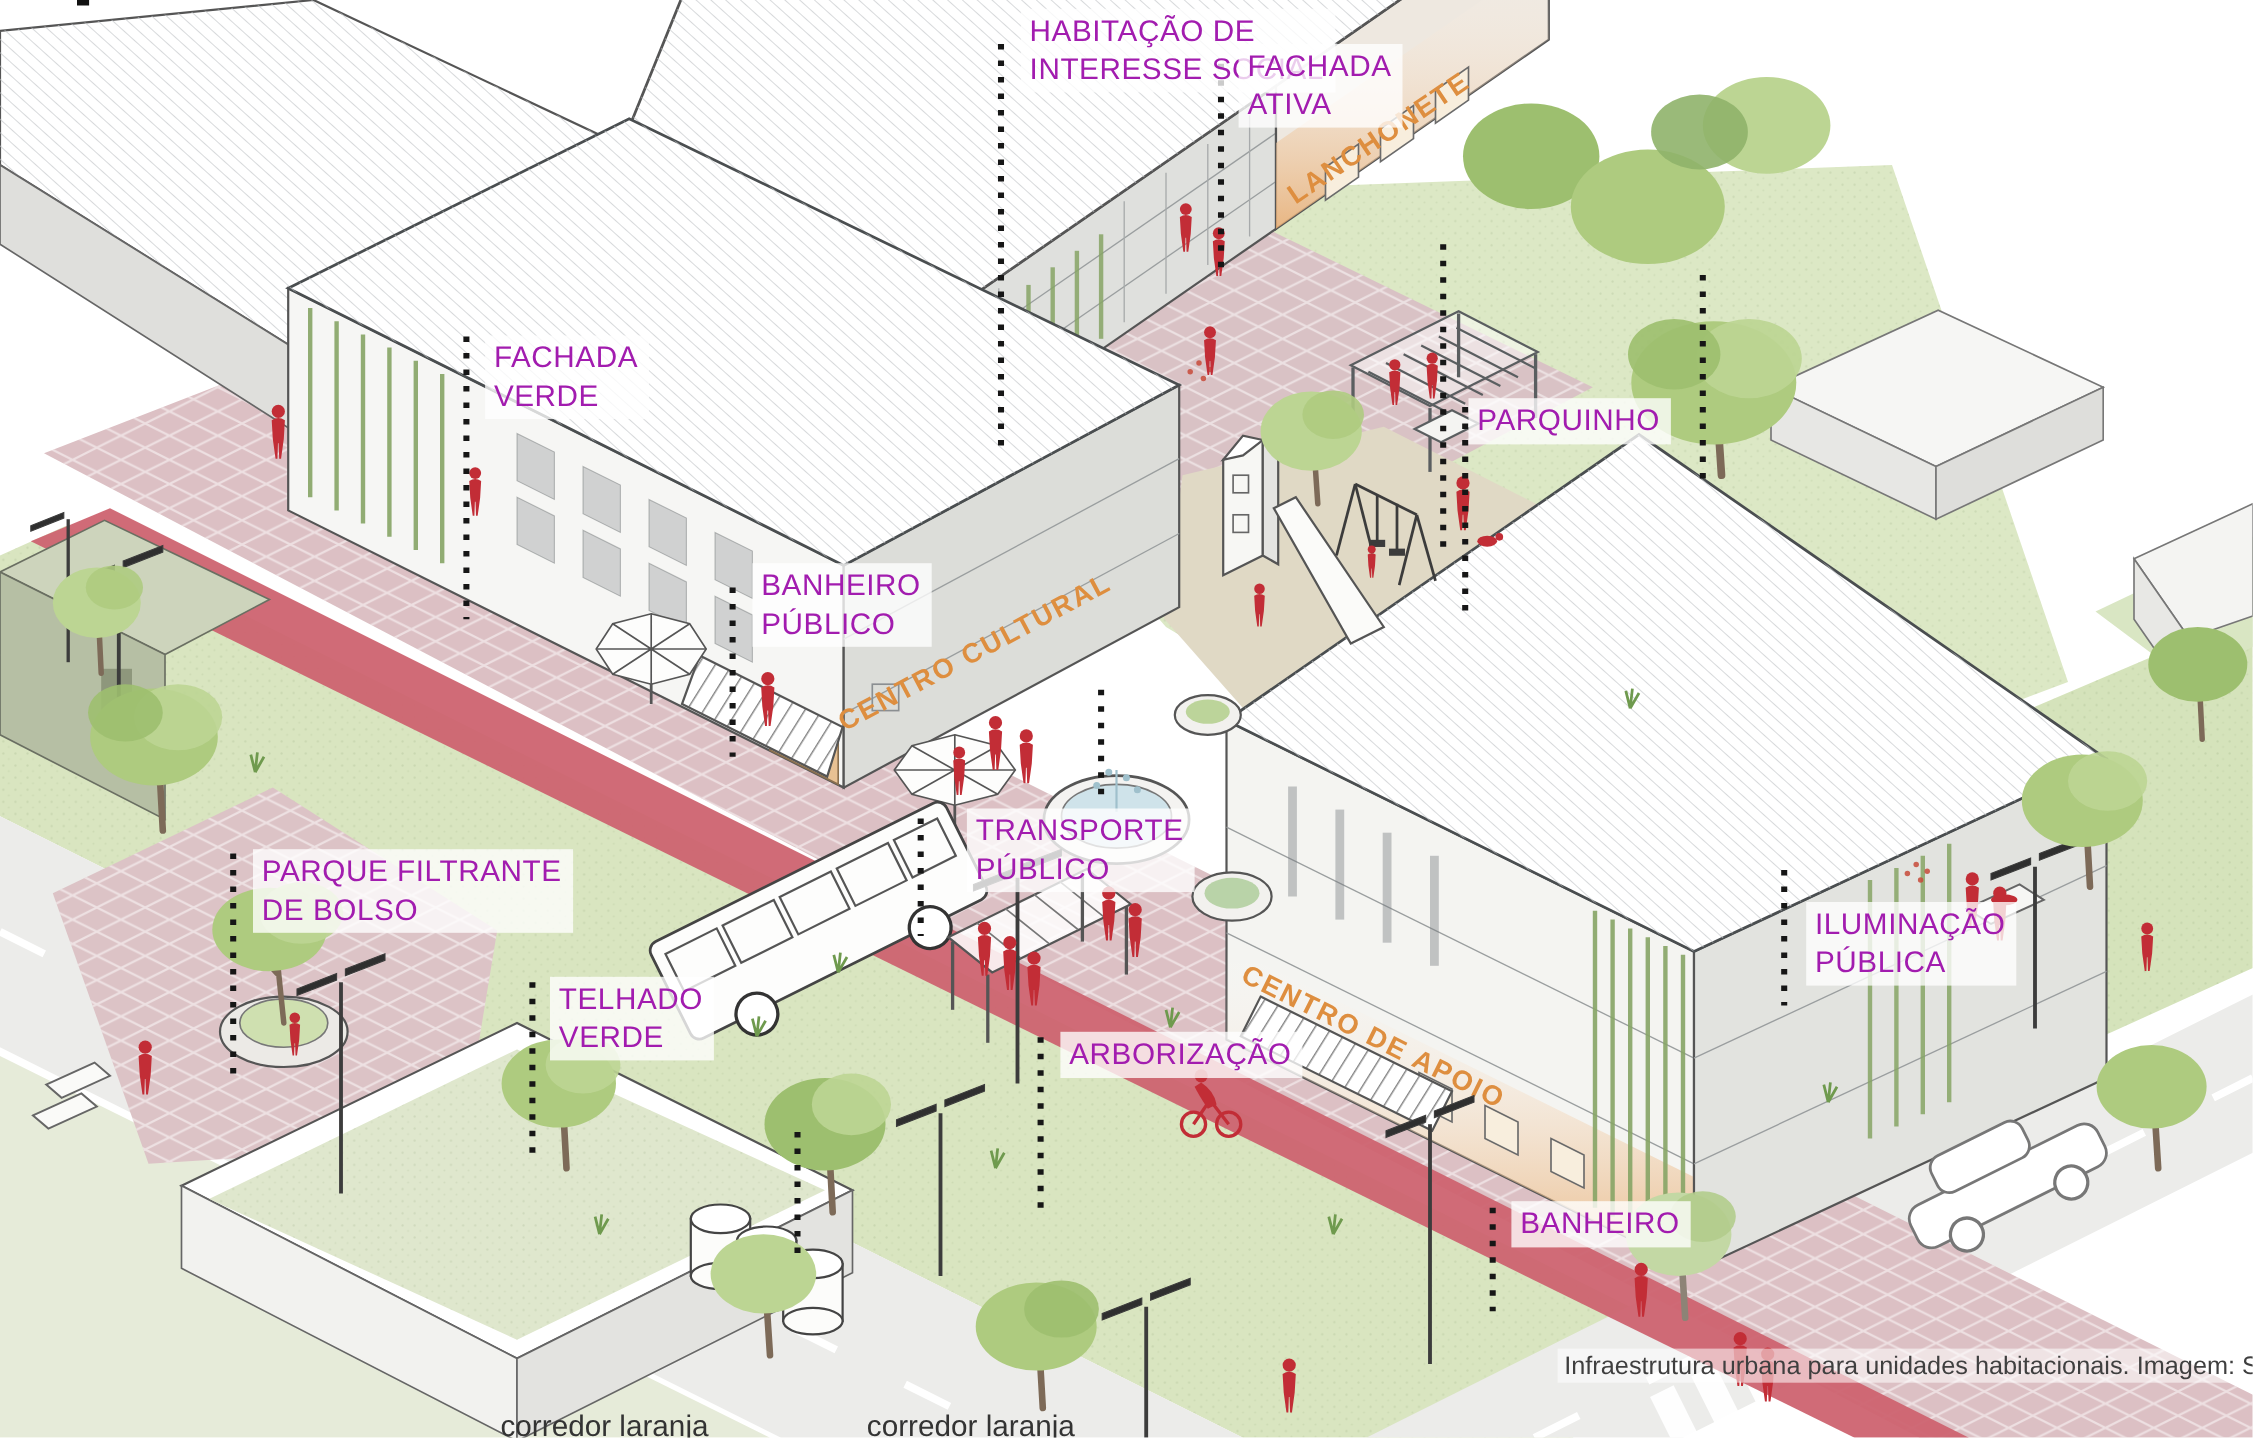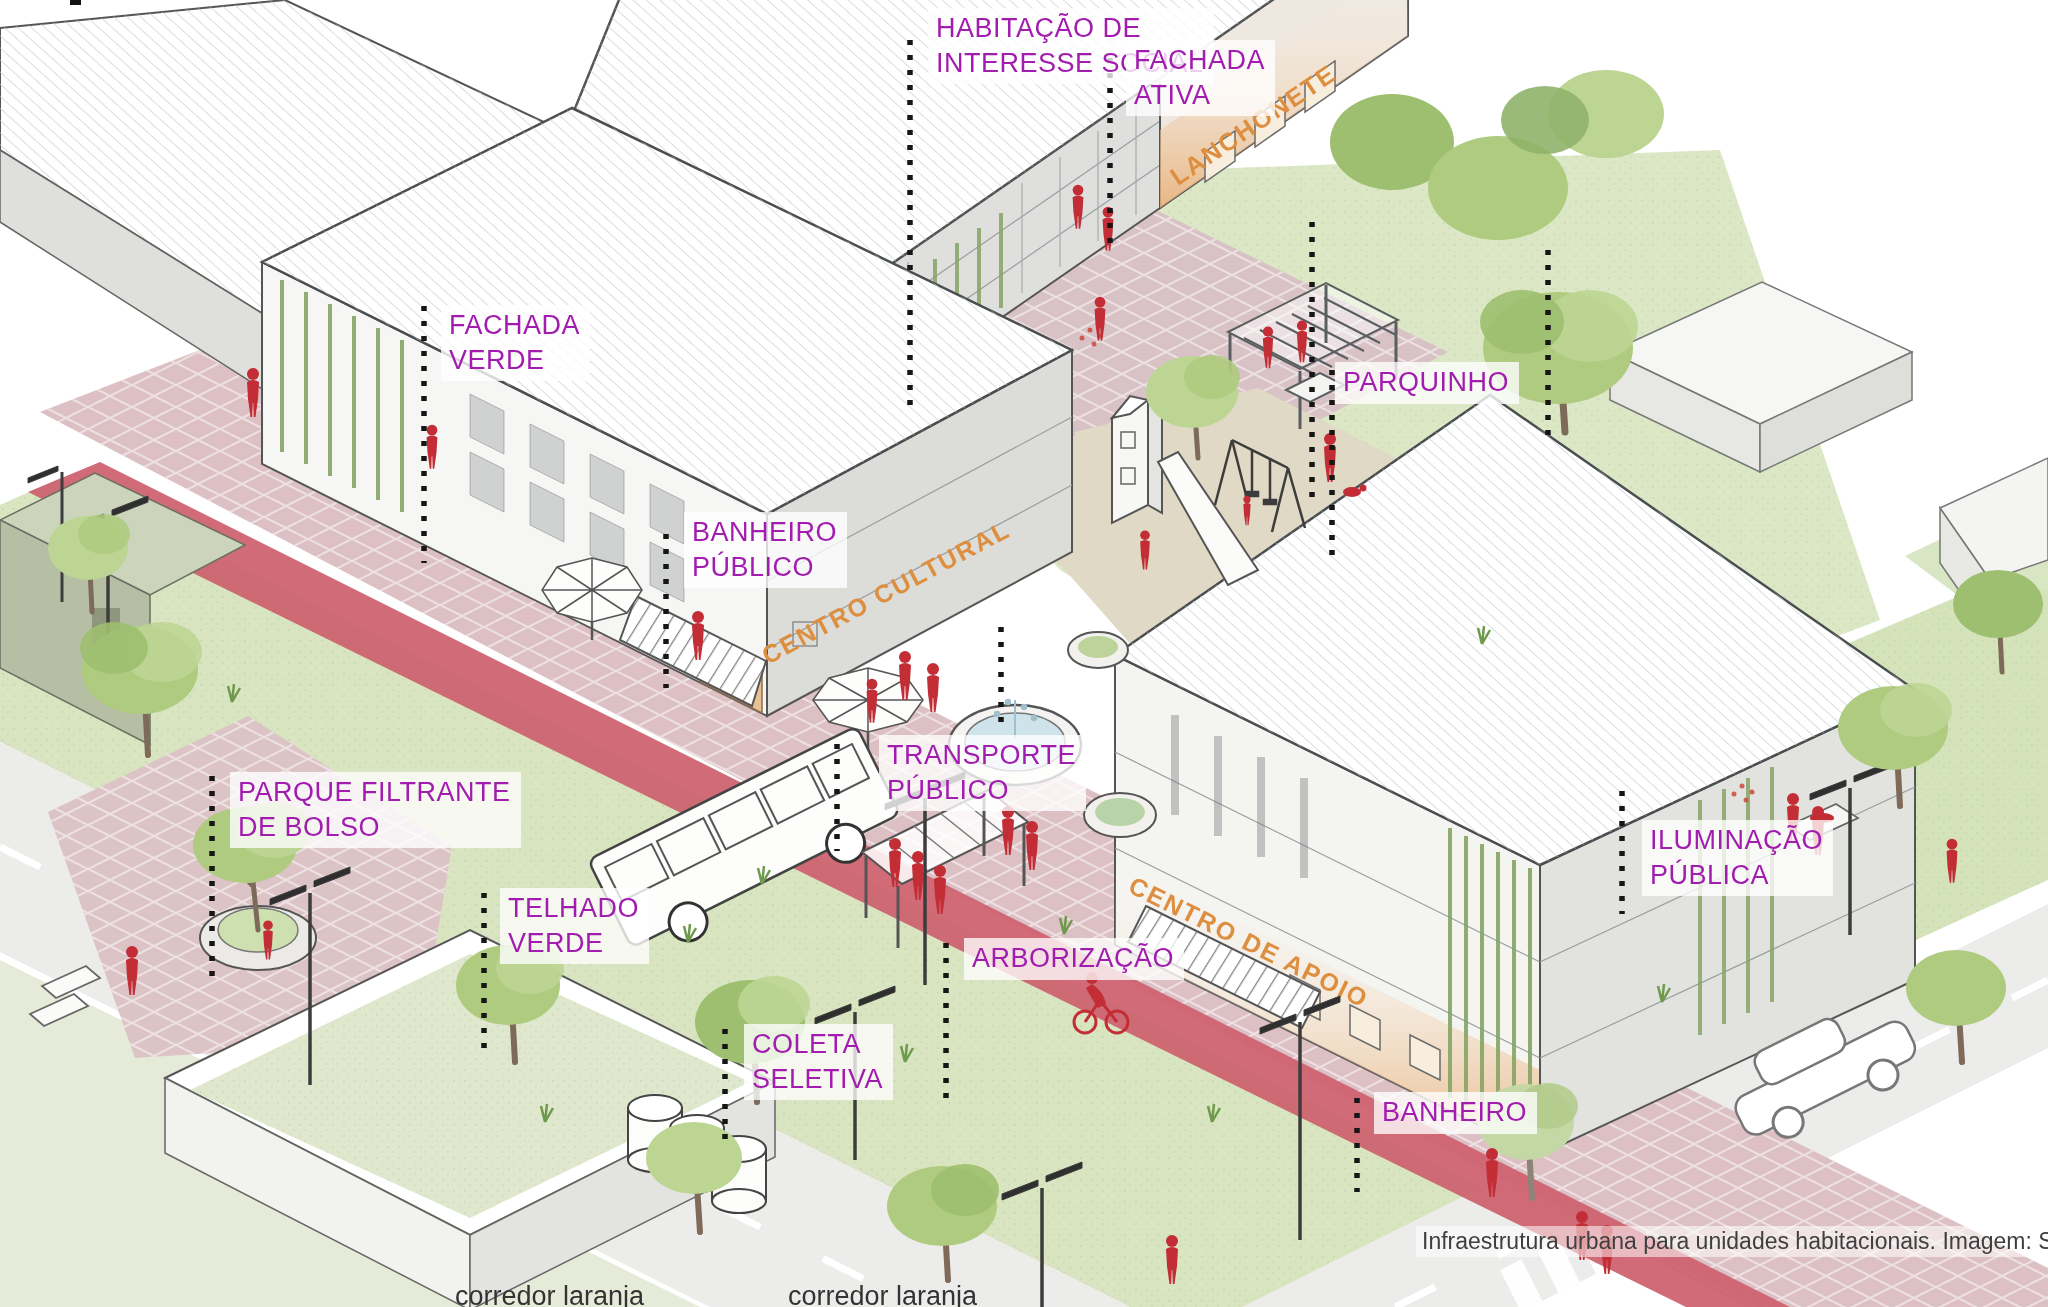--- a/index.html
+++ b/index.html
@@ -550,22 +550,20 @@
 <div class="lbl" style="left:441px;top:305px">FACHADA
 VERDE</div>
 <div class="lbl" style="left:684px;top:512px">BANHEIRO
 PÚBLICO</div>
 <div class="lbl" style="left:879px;top:735px">TRANSPORTE
 PÚBLICO</div>
 <div class="lbl" style="left:230px;top:772px">PARQUE FILTRANTE
 DE BOLSO</div>
 <div class="lbl" style="left:500px;top:888px">TELHADO
 VERDE</div>
-<div class="lbl" style="left:744px;top:1024px">COLETA
-SELETIVA</div>
 <div class="lbl" style="left:964px;top:938px">ARBORIZAÇÃO</div>
 <div class="lbl" style="left:1374px;top:1092px">BANHEIRO</div>
 <div class="lbl" style="left:1642px;top:820px">ILUMINAÇÃO
 PÚBLICA</div>
 
 <div class="caption" style="left:1416px;top:1226px">Infraestrutura urbana para unidades habitacionais. Imagem: Superwien</div>
 
 <div class="ftr" style="left:455px;top:1281px">corredor laranja</div>
 <div class="ftr" style="left:788px;top:1281px">corredor laranja</div>
 

